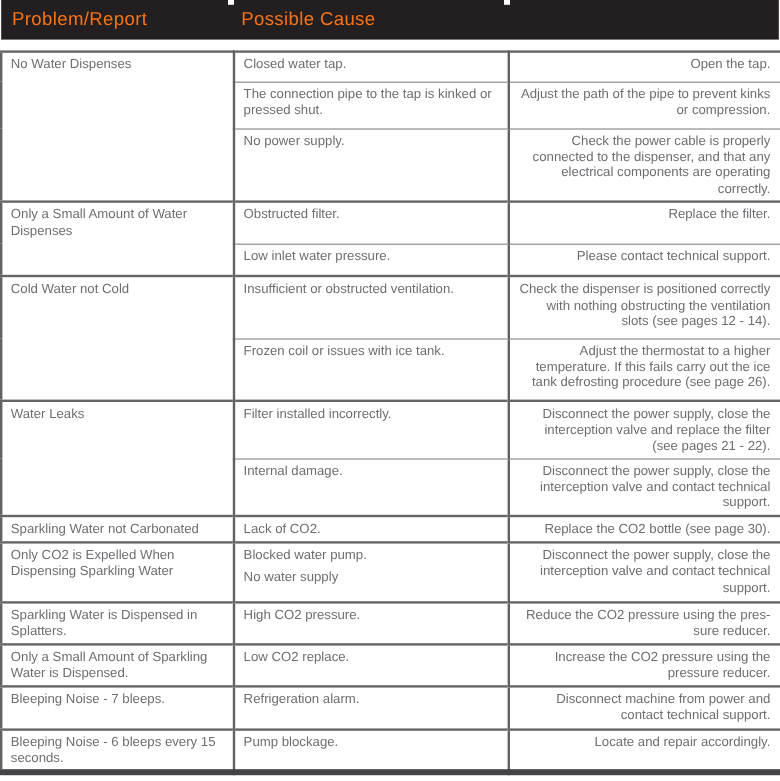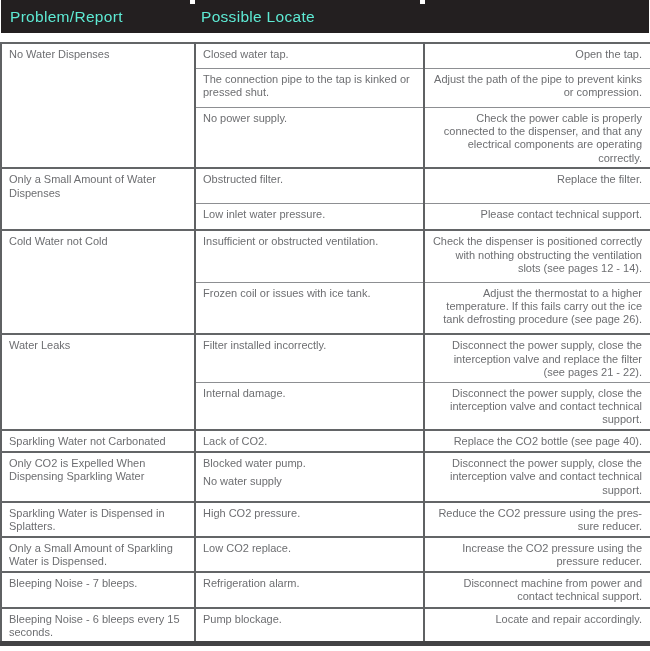--- a/index.html
+++ b/index.html
@@ -11,21 +11,21 @@
     box-sizing:border-box;
   }
   
   .hdr{
     position:relative;
     width:648px;height:33px;margin-left:1px;
     background:#231f20;
   }
   .h-cell{
     position:absolute;top:0;height:33px;line-height:34px;
-    color:#5eead4;font-size:15.5px;letter-spacing:.3px;font-weight:400;
+    color:#f97316;font-size:15.5px;letter-spacing:.3px;font-weight:400;
     white-space:nowrap;
   }
   .h1{left:9px;} .h2{left:200px;} .h3{left:428px;}
   .notch{position:absolute;top:0;width:5px;height:4px;background:#ffffff;}
   .n1{left:189px;} .n2{left:419px;}
   
   .hdr-gap{height:9px;background:#ffffff;}
   
   table.tt{
     width:650px;
@@ -49,21 +49,21 @@
   .cause-line + .cause-line{margin-top:5px;}
   .action-text{white-space:pre-wrap;text-align:right;}
 </style>
 </head>
 <body>
 
 <div class="page">
 
   <div class="hdr">
     <div class="h-cell h1">Problem/Report</div>
-    <div class="h-cell h2">Possible Locate</div>
+    <div class="h-cell h2">Possible Cause</div>
     <div class="notch n1"></div>
     <div class="notch n2"></div>
   </div>
 
   <div class="hdr-gap"></div>
 
   <table class="tt">
     <colgroup>
       <col style="width:194px">
       <col style="width:229px">
@@ -145,21 +145,21 @@
           <td class="action">
             <div class="action-text">Disconnect the power supply, close the interception valve and contact technical support.</div>
           </td>
         </tr>
         <tr class="group-start" style="height: 22px;">
           <td class="problem" rowspan="1">Sparkling Water not Carbonated</td>
           <td class="cause">
             <div class="cause-line">Lack of CO2.</div>
           </td>
           <td class="action">
-            <div class="action-text">Replace the CO2 bottle (see page 40).</div>
+            <div class="action-text">Replace the CO2 bottle (see page 30).</div>
           </td>
         </tr>
         <tr class="group-start" style="height: 50px;">
           <td class="problem" rowspan="1">Only CO2 is Expelled When Dispensing Sparkling Water</td>
           <td class="cause">
             <div class="cause-line">Blocked water pump.</div>
             <div class="cause-line">No water supply</div>
           </td>
           <td class="action">
             <div class="action-text">Disconnect the power supply, close the interception valve and contact technical support.</div>

